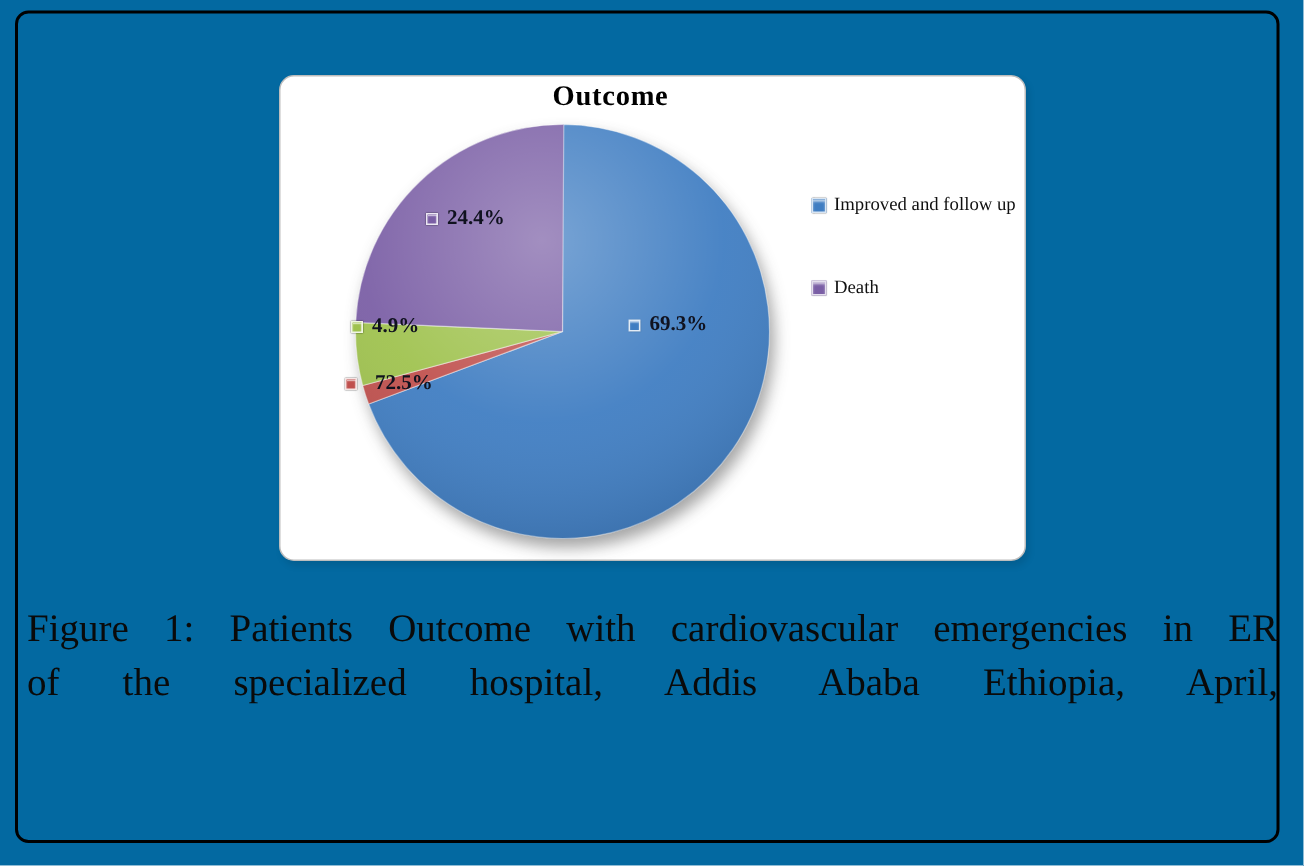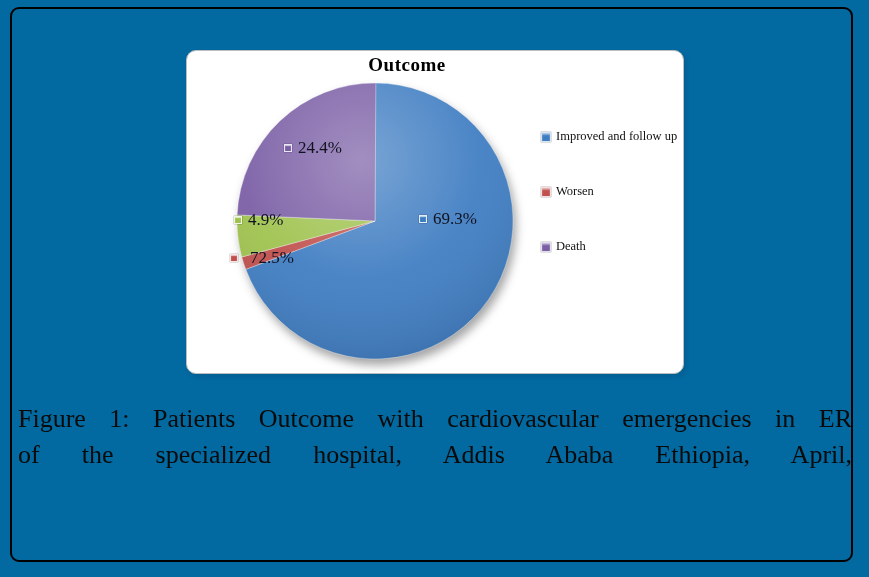--- a/index.html
+++ b/index.html
@@ -19,21 +19,21 @@
     box-shadow:2px 3px 5px rgba(0,0,0,0.10);
   }
   .chart-title{
     position:absolute;left:0;top:3px;width:440px;text-align:center;
     font-weight:bold;font-size:19px;color:#000;letter-spacing:.5px;
   }
   .pie-box{position:absolute;left:49px;top:31px;width:278px;height:278px;}
   .pie-box svg{filter:drop-shadow(3px 6px 5px rgba(40,40,40,0.42));}
   .slice-label{
     position:absolute;display:flex;align-items:center;gap:6px;
-    font-size:17px;font-weight:normal;color:#10121f;white-space:nowrap;
+    font-size:14px;font-weight:bold;color:#10121f;white-space:nowrap;
   }
   .slice-marker{
     display:inline-block;width:6px;height:6px;flex:0 0 auto;
     border:1px solid rgba(255,255,255,0.85);
     box-shadow:0 0 1px rgba(0,0,0,0.7), inset 0 1px 1px rgba(255,255,255,0.7);
   }
   .legend{
     position:absolute;left:354px;top:78px;display:flex;flex-direction:column;gap:40px;
   }
   .legend-row{display:flex;align-items:center;gap:5px;}
@@ -97,24 +97,20 @@
         <span>24.4%</span>
       </div>
     </div>
 
     <div class="legend">
       <div class="legend-row">
         <span class="legend-marker" style="background-color: rgb(63, 125, 194);"></span>
         <span class="legend-label">Improved and follow up</span>
       </div>
       <div class="legend-row">
-        <span class="legend-marker" style="background-color: rgb(192, 80, 77);"></span>
-        <span class="legend-label">Worsen</span>
-      </div>
-      <div class="legend-row">
         <span class="legend-marker" style="background-color: rgb(122, 94, 165);"></span>
         <span class="legend-label">Death</span>
       </div>
     </div>
   </div>
 
   <div class="caption">
     <div class="cap-line cap-just">Figure 1: Patients Outcome with cardiovascular emergencies in ER</div>
     <div class="cap-line cap-just">of the specialized hospital, Addis Ababa Ethiopia, April,</div>
   </div>

